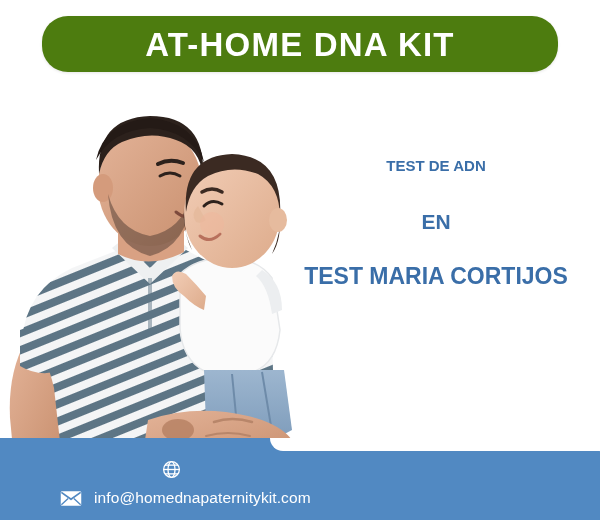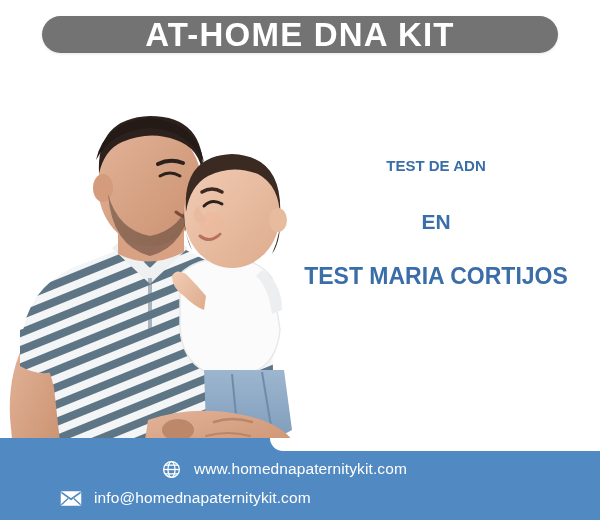--- a/index.html
+++ b/index.html
@@ -12,22 +12,22 @@
   #canvas {
     position:relative;
     width:600px; height:520px;
     background:#ffffff;
   }
 
   
   .header-pill {
     position:absolute;
     left:42px; top:16px;
-    width:516px; height:37px;
-    background:#737373;
+    width:516px; height:56px;
+    background:#4d7c0f;
     border-radius:26px;
     display:flex; align-items:center; justify-content:center;
     box-shadow:0 1px 3px rgba(0,0,0,0.10);
   }
   .header-title {
     color:#ffffff;
     font-size:33px;
     font-weight:bold;
     letter-spacing:1.2px;
     line-height:1;
@@ -219,21 +219,20 @@
     <div class="contact-item">
       <span class="ft-icon">
         <svg width="21" height="21" viewBox="0 0 24 24" fill="none" stroke="#ffffff" stroke-width="1.5">
           <circle cx="12" cy="12" r="9"></circle>
           <ellipse cx="12" cy="12" rx="4" ry="9"></ellipse>
           <line x1="3" y1="12" x2="21" y2="12"></line>
           <line x1="4.6" y1="7" x2="19.4" y2="7"></line>
           <line x1="4.6" y1="17" x2="19.4" y2="17"></line>
         </svg>
       </span>
-      <span class="ft-text">www.homednapaternitykit.com</span>
     </div>
   </div>
 
   <div class="footer-row row-two">
 
     <div class="contact-item">
       <span class="ft-icon">
         <svg width="25" height="19" viewBox="0 0 26 19">
           <rect x="0.9" y="0.9" width="24.2" height="17.2" rx="1.6" fill="#ffffff"></rect>
           <path d="M1.6 2.2 L13 10.4 L24.4 2.2" fill="none" stroke="#5189c2" stroke-width="2" stroke-linejoin="round"></path>

